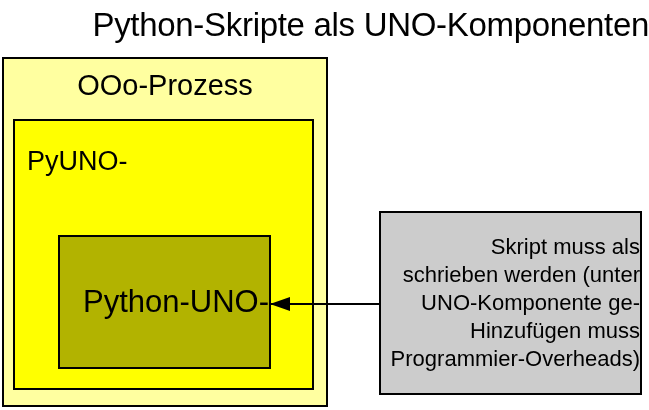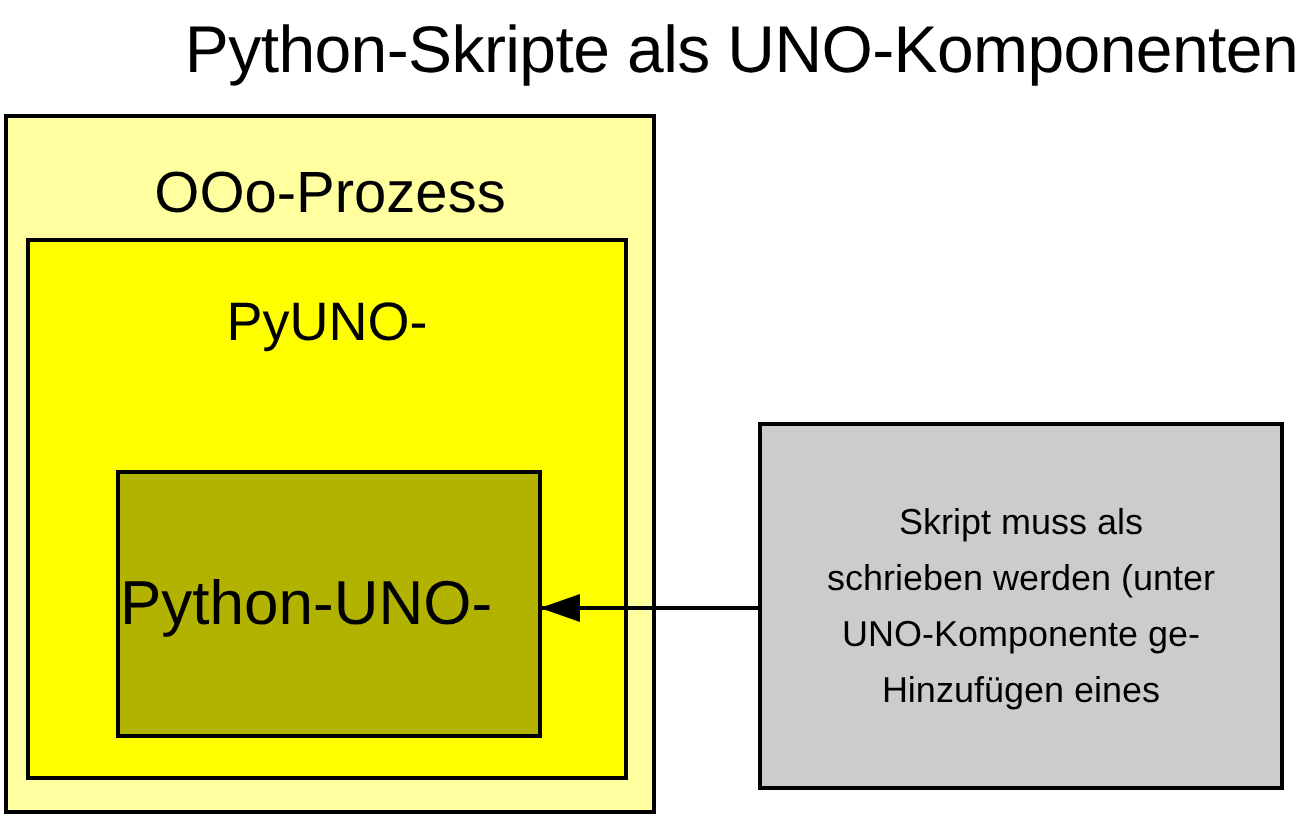--- a/index.html
+++ b/index.html
@@ -34,72 +34,73 @@
   }
   .outer-box {
     left: 2px;
     top: 57px;
     width: 326px;
     height: 350px;
     background: #FFFFA0;
   }
   .outer-label {
     position: absolute;
-    top: 20px;
+    top: 8px;
     left: 0;
     width: 100%;
     text-align: center;
     font-size: 29px;
     line-height: 36px;
     white-space: nowrap;
   }
   .runtime-box {
     left: 9px;
     top: 60px;
     width: 301px;
     height: 271px;
     background: #FFFF00;
   }
   .runtime-label {
     position: absolute;
     top: 22px;
     left: 0;
     width: 100%;
-    text-align: center;
+    text-align: left;
     font-size: 27px;
     line-height: 37px;
+    padding-left: 12px;
   }
   .component-box {
     left: 43px;
     top: 114px;
     width: 213px;
     height: 134px;
     background: #B2B300;
     display: flex;
     flex-direction: column;
     justify-content: center;
   }
   .component-label {
-    text-align: left;
+    text-align: right;
     font-size: 31px;
     line-height: 48px;
   }
   .note-box {
     left: 379px;
     top: 211px;
     width: 263px;
     height: 184px;
     background: #CCCCCC;
     display: flex;
     flex-direction: column;
     justify-content: center;
   }
   .note-text {
-    text-align: center;
-    font-size: 18px;
+    text-align: right;
+    font-size: 22px;
     line-height: 28px;
   }
   .line {
     display: block;
     white-space: nowrap;
   }
   .arrow-line {
     position: absolute;
     left: 271px;
     top: 303px;
@@ -141,20 +142,21 @@
         </div>
       </div>
     </div>
   </div>
 
   <div class="box note-box">
     <div class="note-text">
       <span class="line">Skript muss als</span>
       <span class="line">schrieben werden (unter</span>
       <span class="line">UNO-Komponente ge-</span>
-      <span class="line">Hinzufügen eines</span>
+      <span class="line">Hinzufügen muss</span>
+      <span class="line">Programmier-Overheads)</span>
     </div>
   </div>
 
   <div class="arrow-line"></div>
   <div class="arrow-head"></div>
 
 </div>
 
 </body></html>

